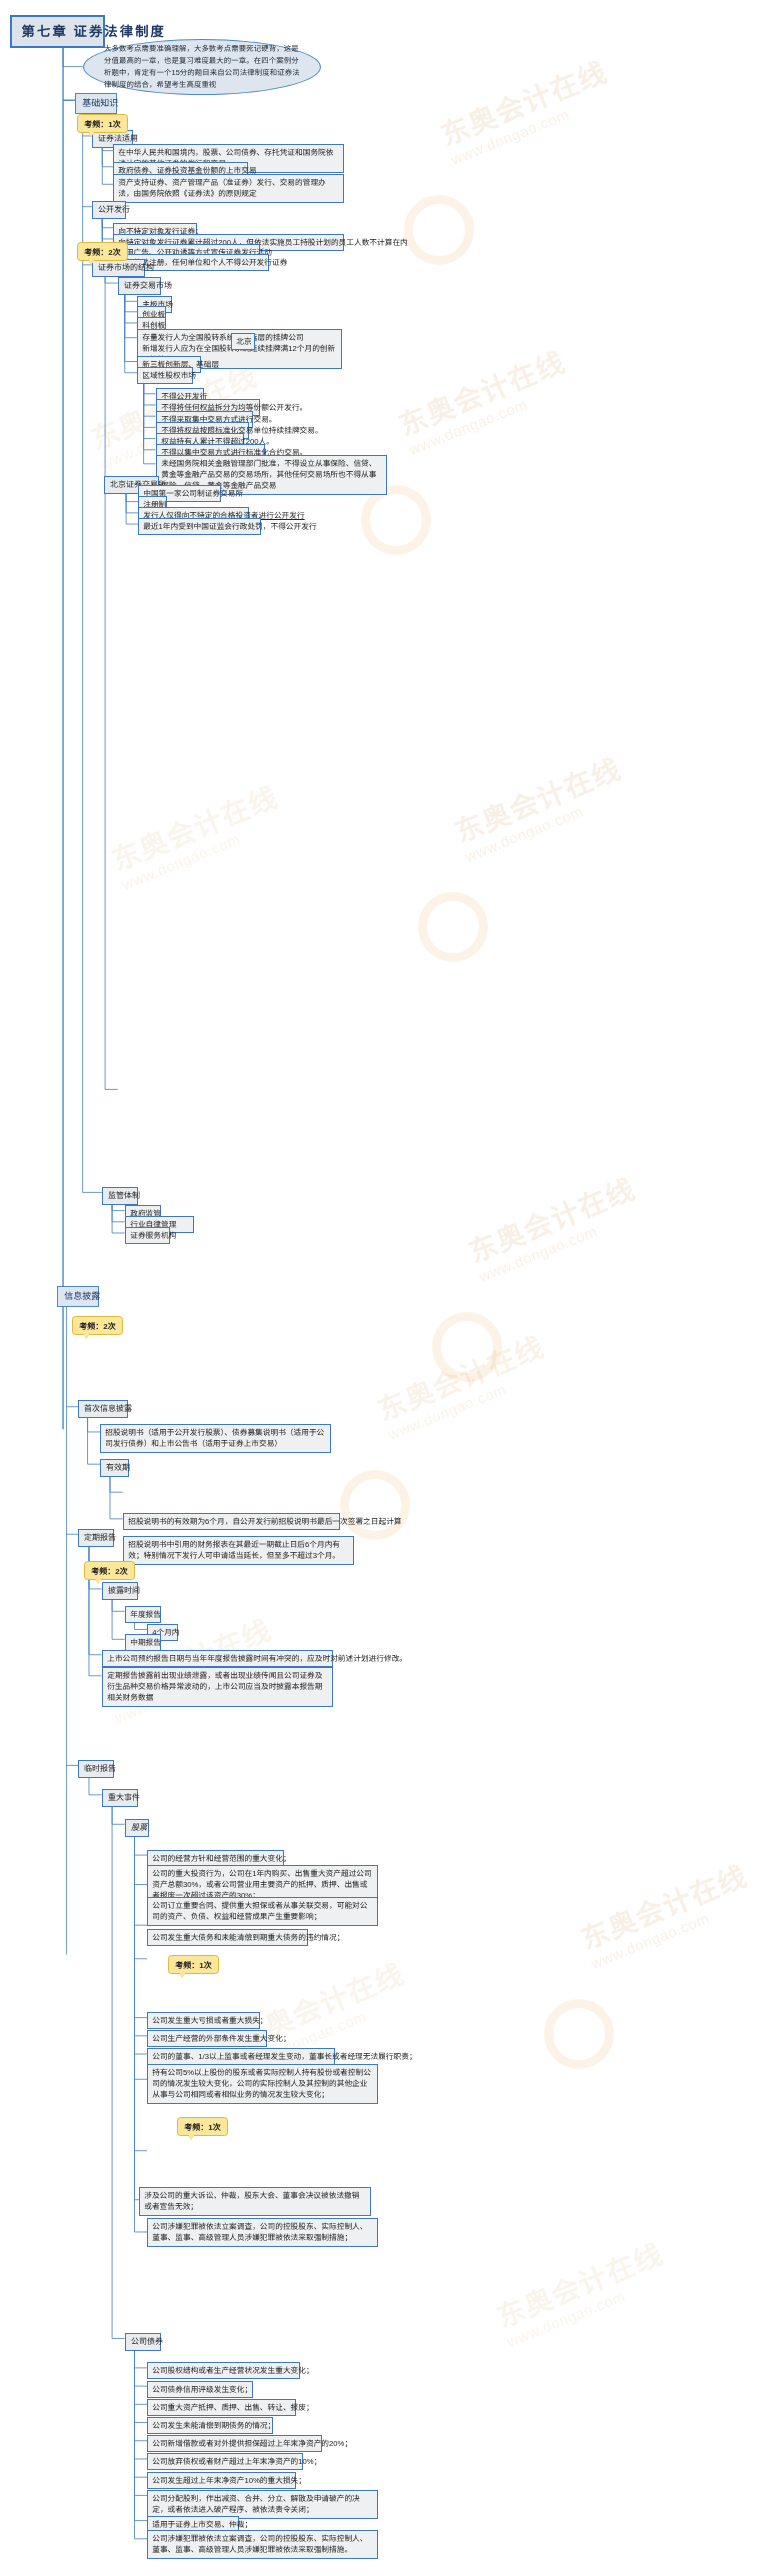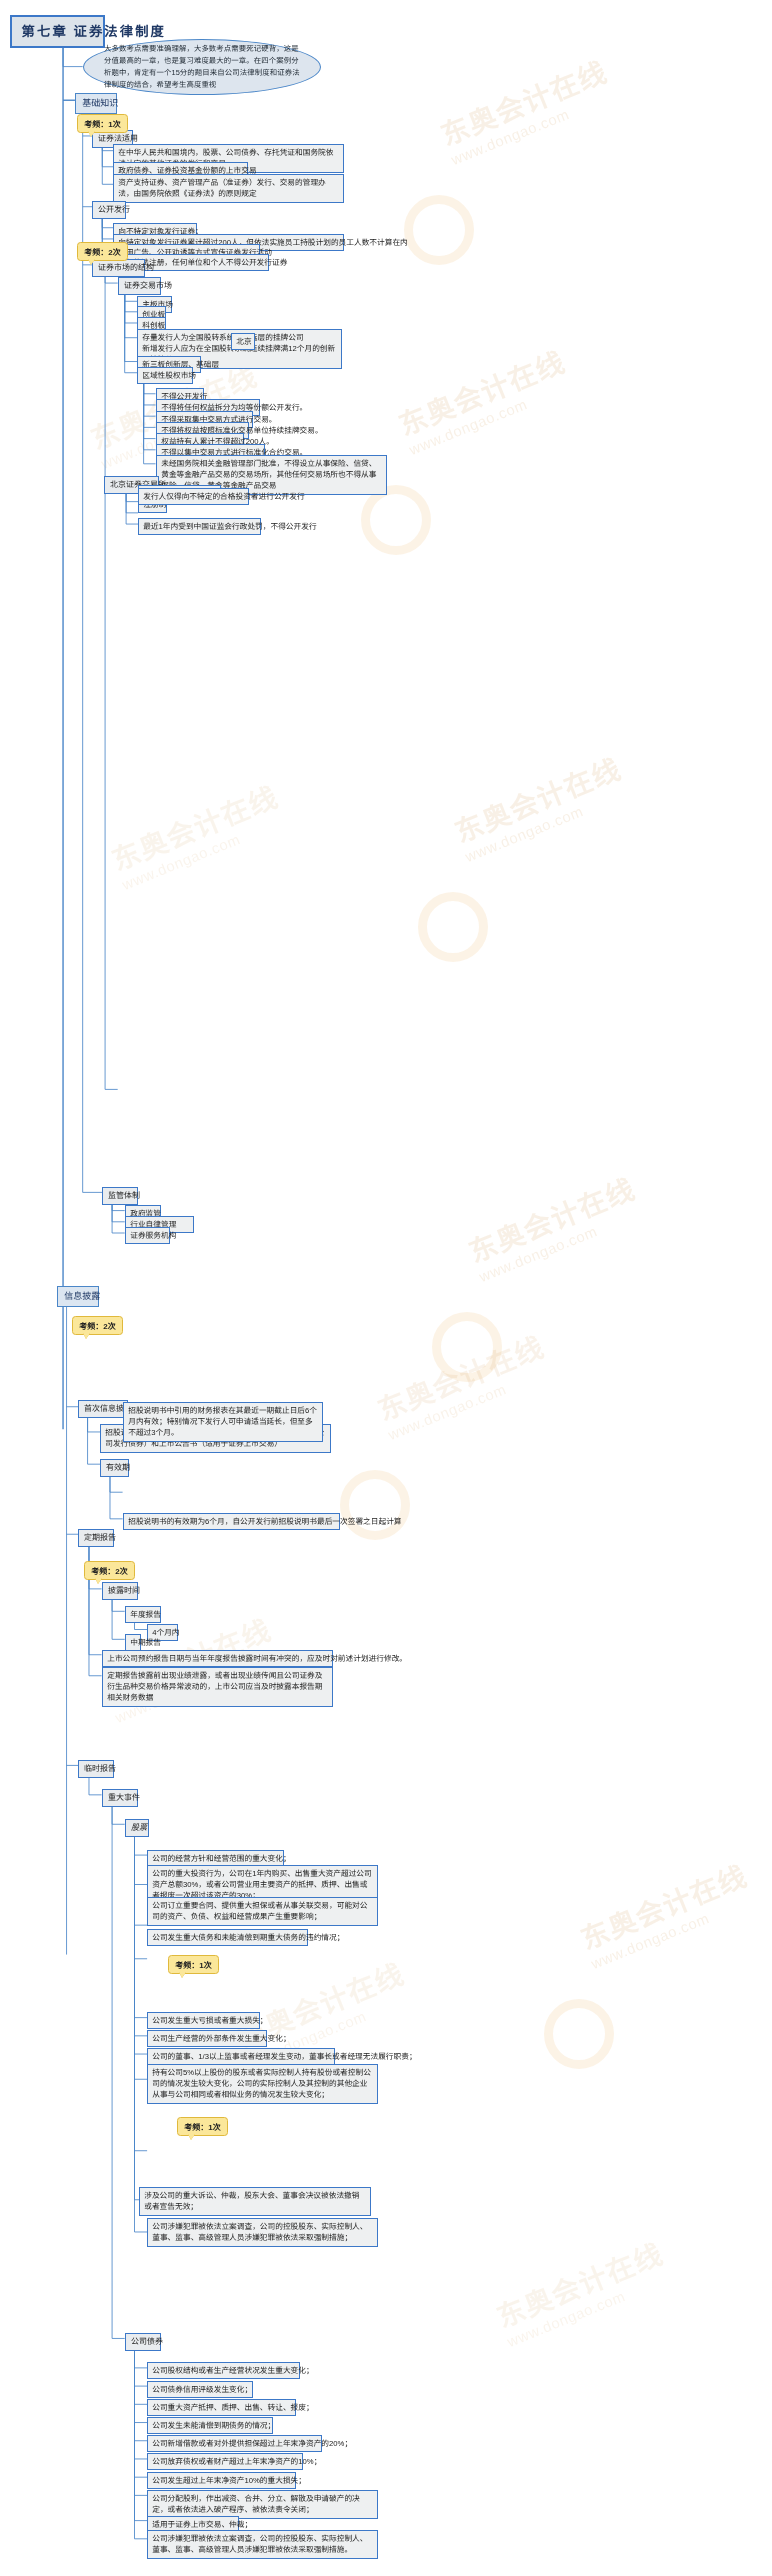--- a/index.html
+++ b/index.html
@@ -367,50 +367,50 @@
   <div class="node" style="left:156px;top:411px;width:97px;">不得采取集中交易方式进行交易。</div>
   <div class="node" style="left:156px;top:422px;width:93px;">不得将权益按照标准化交易单位持续挂牌交易。</div>
   <div class="node" style="left:156px;top:433px;width:88px;">权益持有人累计不得超过200人。</div>
   <div class="node" style="left:156px;top:444px;width:109px;">不得以集中交易方式进行标准化合约交易。</div>
   <div class="node multi" style="left:156px;top:455px;width:231px;">未经国务院相关金融管理部门批准，不得设立从事保险、信贷、黄金等金融产品交易的交易场所，其他任何交易场所也不得从事保险、信贷、黄金等金融产品交易</div>
 
   <div class="node node-l2" style="left:104px;top:476px;width:55px;">北京证券交易所</div>
 
   <div class="node" style="left:138px;top:485px;width:83px;">中国第一家公司制证券交易所</div>
   <div class="node" style="left:138px;top:496px;width:29px;">注册制</div>
-  <div class="node" style="left:138px;top:488px;width:111px;">发行人仅得向不特定的合格投资者进行公开发行</div>
+  <div class="node" style="left:138px;top:507px;width:111px;text-decoration:underline;">发行人仅得向不特定的合格投资者进行公开发行</div>
   <div class="node" style="left:138px;top:518px;width:123px;">最近1年内受到中国证监会行政处罚，不得公开发行</div>
 
   <div class="node node-l2" style="left:102px;top:1187px;width:36px;">监管体制</div>
   <div class="node" style="left:125px;top:1205px;width:36px;">政府监管</div>
   <div class="node" style="left:125px;top:1216px;width:69px;">行业自律管理</div>
   <div class="node" style="left:125px;top:1227px;width:45px;">证券服务机构</div>
 
   <div class="node node-l1" style="left:57px;top:1286px;width:42px;">信息披露</div>
 
   <div class="callout" style="left:72px;top:1316px;">考频：2次</div>
 
   <div class="node node-l2" style="left:78px;top:1400px;width:50px;">首次信息披露</div>
 
   <div class="node multi" style="left:100px;top:1424px;width:231px;">招股说明书（适用于公开发行股票）、债券募集说明书（适用于公司发行债券）和上市公告书（适用于证券上市交易）</div>
 
   <div class="node node-l2" style="left:100px;top:1459px;width:29px;">有效期</div>
 
-  <div class="node multi" style="left:123px;top:1402px;width:200px;">招股说明书中引用的财务报表在其最近一期截止日后6个月内有效；特别情况下发行人可申请适当延长，但至多不超过3个月。</div>
+  <div class="node multi" style="left:123px;top:1536px;width:231px;">招股说明书中引用的财务报表在其最近一期截止日后6个月内有效；特别情况下发行人可申请适当延长，但至多不超过3个月。</div>
   <div class="node" style="left:123px;top:1513px;width:217px;">招股说明书的有效期为6个月，自公开发行前招股说明书最后一次签署之日起计算</div>
 
   <div class="node node-l2" style="left:78px;top:1529px;width:36px;">定期报告</div>
 
   <div class="callout" style="left:84px;top:1561px;">考频：2次</div>
 
   <div class="node node-l2" style="left:102px;top:1582px;width:36px;">披露时间</div>
 
   <div class="node" style="left:125px;top:1606px;width:36px;">年度报告</div>
   <div class="node" style="left:147px;top:1624px;width:31px;">4个月内</div>
-  <div class="node" style="left:125px;top:1634px;width:16px;">中期报告</div>
+  <div class="node" style="left:125px;top:1634px;width:36px;">中期报告</div>
   <div class="node" style="left:147px;top:1653px;width:31px;">2个月内</div>
 
   <div class="node" style="left:102px;top:1650px;width:231px;">上市公司预约报告日期与当年年度报告披露时间有冲突的，应及时对前述计划进行修改。</div>
   <div class="node multi" style="left:102px;top:1667px;width:231px;">定期报告披露前出现业绩泄露，或者出现业绩传闻且公司证券及衍生品种交易价格异常波动的，上市公司应当及时披露本报告期相关财务数据</div>
 
   <div class="node node-l2" style="left:78px;top:1760px;width:36px;">临时报告</div>
 
   <div class="node node-l2" style="left:102px;top:1789px;width:36px;">重大事件</div>
 
   <div class="node node-l2" style="left:125px;top:1819px;width:24px;font-style:italic;">股票</div>

